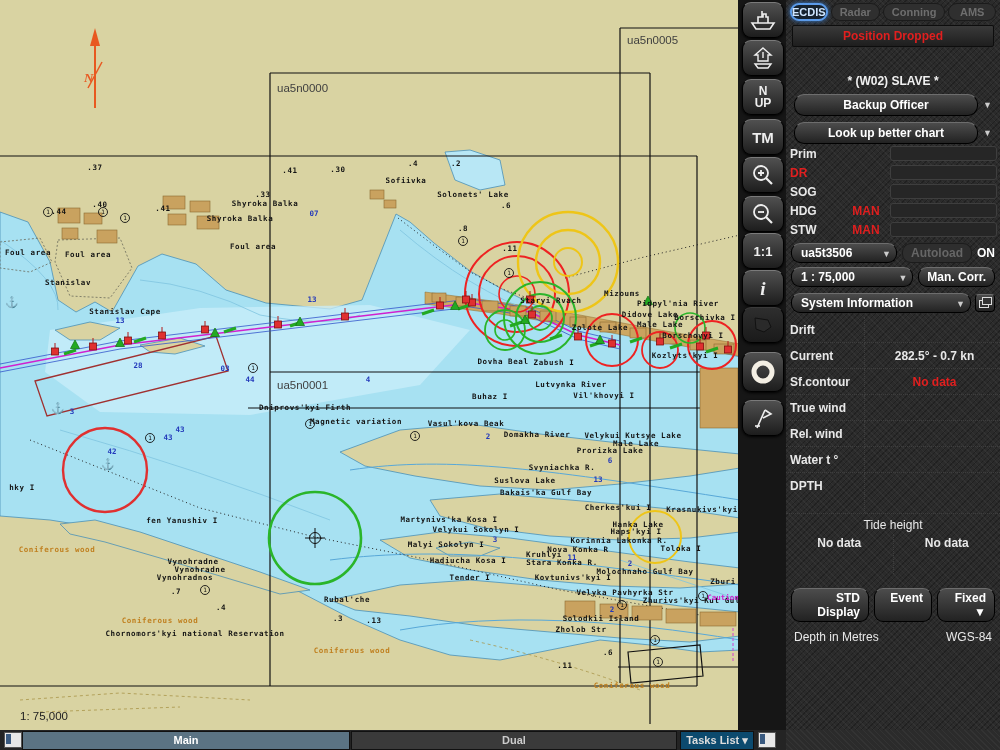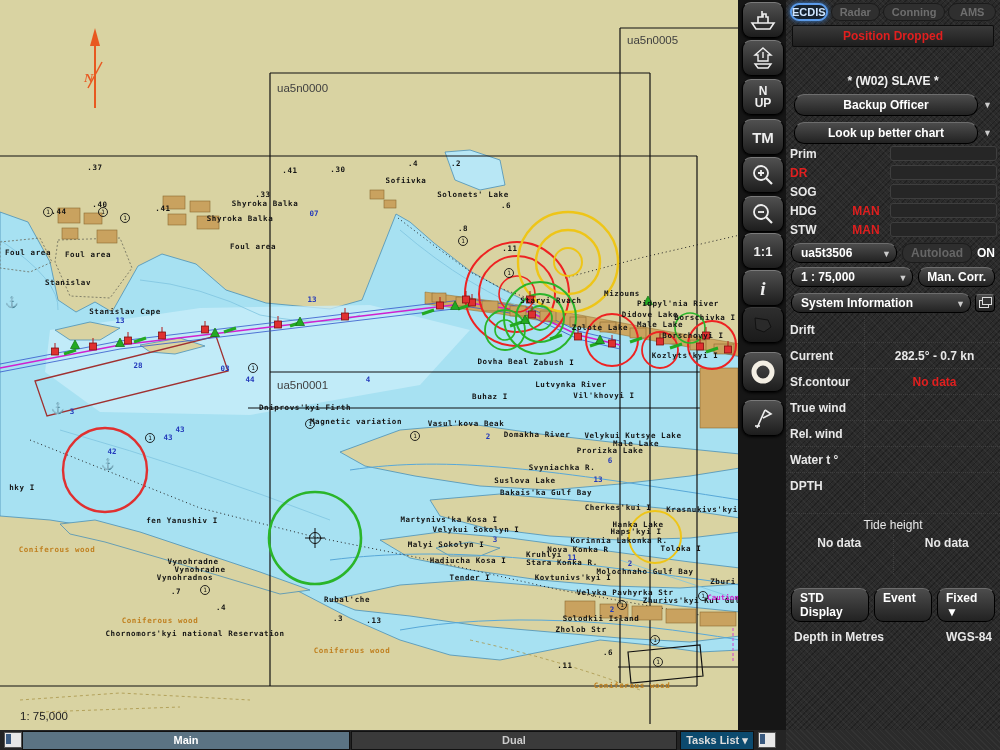--- a/index.html
+++ b/index.html
@@ -43,39 +43,39 @@
   .navbox{flex:1;height:13px;background:#262626;border:1px solid #3e3e3e;border-radius:3px;}
   .red{color:#e01f1f;}
   .chrow{display:flex;align-items:center;gap:5px;margin:4px 5px 0;}
   .chdd{flex:1;position:relative;background:linear-gradient(#4c4c4c,#222);border:1px solid #000;
        border-top-color:#6d6d6d;border-radius:9px;font-weight:bold;font-size:12px;color:#fff;
        padding:2px 14px 2px 9px;text-align:left;}
   .chdd .ddarr{top:5px;right:5px;}
   .pill{background:#2e2e2e;border:1px solid #1c1c1c;border-radius:9px;color:#666;font-weight:bold;
        font-size:12px;padding:2px 8px;}
   .btn{background:linear-gradient(#4c4c4c,#222);border:1px solid #000;border-top-color:#6d6d6d;
-       border-radius:9px;color:#fff;font-weight:bold;font-size:12px;padding:2px 8px;text-align:left;}
+       border-radius:9px;color:#fff;font-weight:bold;font-size:12px;padding:2px 8px;text-align:right;}
   .on{font-weight:bold;color:#fff;}
   .syshdr{display:flex;align-items:center;gap:4px;margin:6px 5px 0;}
   .winbtn{width:18px;height:16px;background:linear-gradient(#4c4c4c,#222);border:1px solid #000;
        border-top-color:#6d6d6d;border-radius:4px;position:relative;}
   .winbtn:before{content:"";position:absolute;left:3px;top:5px;width:8px;height:6px;border:1px solid #ddd;}
   .winbtn:after{content:"";position:absolute;left:6px;top:2px;width:8px;height:6px;border:1px solid #ddd;background:#333;}
   table.info{border-collapse:collapse;width:100%;margin-top:4px;}
   table.info td{border-bottom:1px dotted #3d3d3d;height:25px;font-weight:bold;font-size:12px;padding:0 0 0 4px;}
   td.lab{width:74px;border-right:1px dotted #3d3d3d;}
   td.val{text-align:center;}
   .dpthrow{display:flex;height:40px;border-bottom:1px dotted #3d3d3d;font-weight:bold;}
   .dpthrow .lab2{width:74px;border-right:1px dotted #3d3d3d;padding:6px 0 0 4px;}
   .tidehdr{text-align:center;font-weight:normal;padding:4px 0 2px;border-bottom:0;}
   .tiderow{display:flex;text-align:center;font-weight:bold;height:40px;}
   .tiderow div{flex:1;padding-top:2px;}
   .tiderow div:first-child{border-right:1px dotted #3d3d3d;}
   .fbtns{display:flex;gap:5px;margin:14px 5px 0;}
-  .footinfo{display:flex;justify-content:space-between;font-weight:bold;margin:8px 8px 0;}
+  .footinfo{display:flex;justify-content:space-between;font-weight:normal;margin:8px 8px 0;}
   
   #taskbar{position:absolute;left:0;top:730px;width:1000px;height:20px;background:#242424;}
   #taskbar .texr{position:absolute;left:786px;top:0;width:214px;height:20px;background:#2b2b2b;
     background-image:repeating-linear-gradient(45deg,rgba(255,255,255,.04) 0 1px,transparent 1px 4px);}
   .ttab{position:absolute;top:1px;height:17px;text-align:center;font-size:11px;font-weight:bold;
         line-height:17px;border:1px solid #111;}
   .tico{position:absolute;top:2px;width:16px;height:14px;background:#e8e8e8;border:1px solid #555;}
   .tico:before{content:"";position:absolute;left:1px;top:1px;width:5px;height:10px;background:#3a5a80;}
 </style>
 </head>

